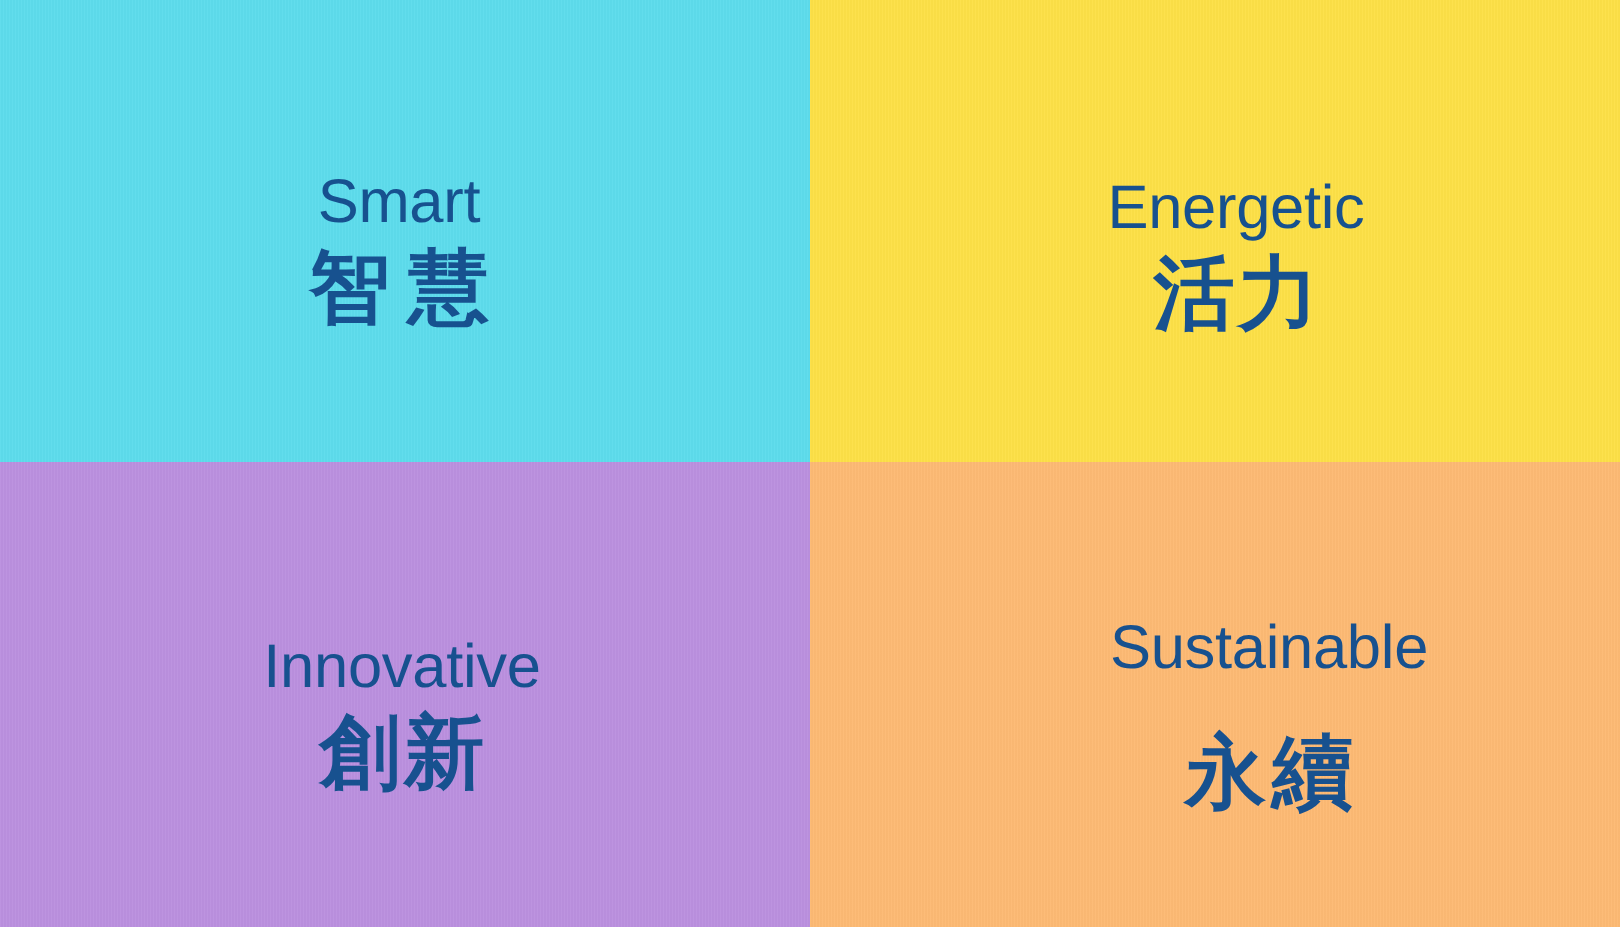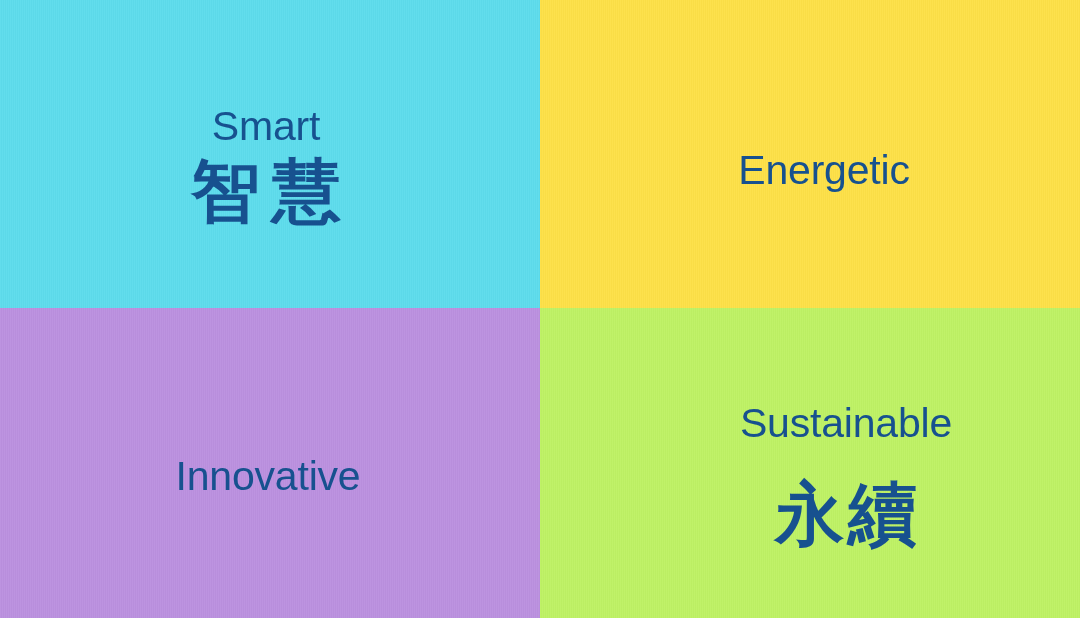--- a/index.html
+++ b/index.html
@@ -60,21 +60,21 @@
 
   .label-en {
     font-size: 41px;
     font-weight: 400;
     letter-spacing: -0.2px;
     line-height: 1.0;
     white-space: nowrap;
   }
 
   .label-zh {
-    font-size: 69px;
+    font-size: 54px;
     font-weight: 700;
     letter-spacing: 4px;
     line-height: 1.0;
     margin-top: 10px;
     padding-left: 4px;
     white-space: nowrap;
     font-family: "DejaVu Sans", "Liberation Sans", sans-serif;
   }
 
   
@@ -96,29 +96,31 @@
   <div class="quadrant" id="quadrant-smart" style="background-color: rgb(93, 220, 236); color: rgb(23, 81, 143);">
     <div class="quad-inner">
       <div class="label-en">Smart</div>
       <div class="label-zh">智慧</div>
     </div>
   </div>
 
   <div class="quadrant" id="quadrant-energetic" style="background-color: #fde047; color: rgb(23, 81, 143);">
     <div class="quad-inner">
       <div class="label-en">Energetic</div>
+      <div class="label-zh">活力</div>
     </div>
   </div>
 
   <div class="quadrant" id="quadrant-innovative" style="background-color: rgb(187, 144, 223); color: rgb(23, 81, 143);">
     <div class="quad-inner">
       <div class="label-en">Innovative</div>
+      <div class="label-zh">創新</div>
     </div>
   </div>
 
-  <div class="quadrant" id="quadrant-sustainable" style="background-color: #bef264; color: rgb(23, 81, 143);">
+  <div class="quadrant" id="quadrant-sustainable" style="background-color: #fdba74; color: rgb(23, 81, 143);">
     <div class="quad-inner">
       <div class="label-en">Sustainable</div>
       <div class="label-zh">永續</div>
     </div>
   </div>
 
 </div>
 
 </body></html>

